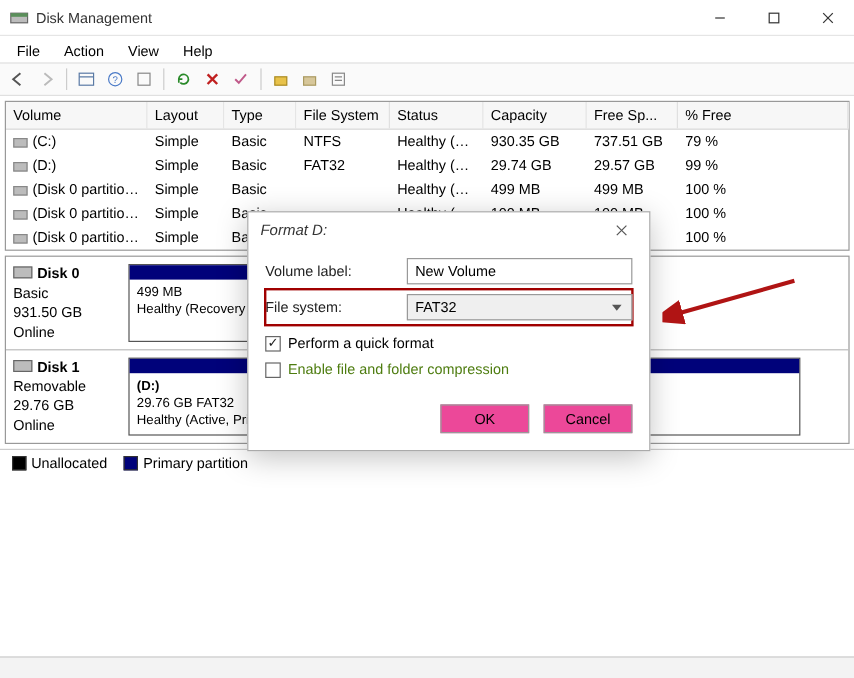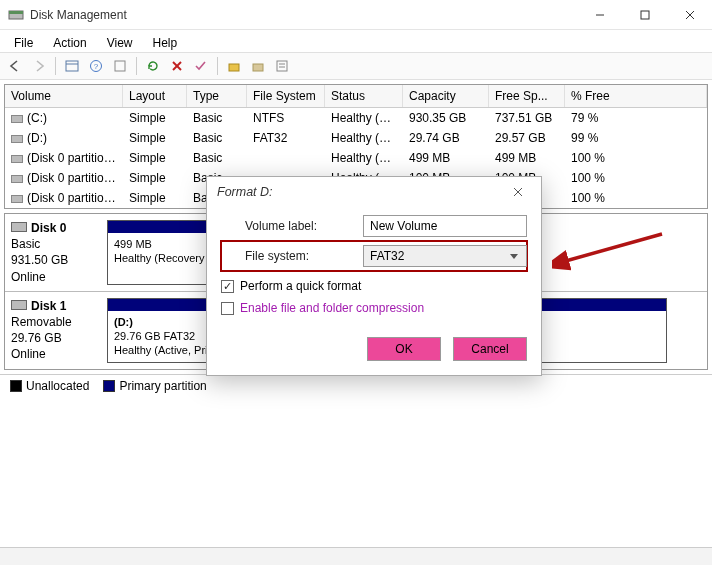--- a/index.html
+++ b/index.html
@@ -61,30 +61,30 @@
 
   
   .statusbar { position:absolute; bottom:0; left:0; right:0; height:18px; border-top:1px solid #ccc; background:#f3f3f3; }
 
   
   .dialog { position:absolute; left:206px; top:176px; width:336px; background:#fff; border:1px solid #aaa; box-shadow:0 6px 24px rgba(0,0,0,.25); }
   .dlg-title { height:30px; display:flex; align-items:center; padding:0 10px; font-size:12.5px; color:#333;font-style:italic; }
   .dlg-close { margin-left:auto; width:26px; height:22px; display:flex; align-items:center; justify-content:center; }
   .dlg-body { padding:4px 14px 14px; }
   .dlg-row { display:flex; align-items:center; height:30px; gap:8px; }
-  .dlg-row .lbl { width:110px; font-size:12px; color:#222;margin-left:24px; }
+  .dlg-row .lbl { width:110px; font-size:12px; color:#222; }
   .dlg-row .fld { flex:1; }
   .txtinput { width:100%; height:22px; border:1px solid #999; padding:0 6px; font-size:12px; background:#fff; }
   .selinput { width:100%; height:22px; border:1px solid #999; padding:0 6px; font-size:12px; background:#efefef; display:flex; align-items:center; position:relative; }
   .selinput::after { content:""; position:absolute; right:8px; top:8px; border-left:4px solid transparent; border-right:4px solid transparent; border-top:5px solid #555; }
   .highlight-row { outline:2.5px solid #a00000; outline-offset:-1px; padding:3px 0; }
   .chkrow { display:flex; align-items:center; gap:6px; font-size:12px; margin-top:8px; }
   .chkbox { width:13px; height:13px; border:1px solid #666; display:inline-flex; align-items:center; justify-content:center; background:#fff; }
   .chkbox.checked::after { content:"✓"; font-size:11px; line-height:1; color:#222; }
-  .chkrow.disabled { color:#a21caf; }
+  .chkrow.disabled { color:#4d7c0f; }
   .dlg-btns { display:flex; gap:12px; justify-content:flex-end; margin-top:22px; }
   .btn { min-width:74px; height:24px; border:1px solid #999; background:#ec4899; font-size:12px; display:flex; align-items:center; justify-content:center; }
 
   
   .arrow { position:absolute; left:552px; top:226px; pointer-events:none; }
 
 </style>
 </head>
 <body>
 

